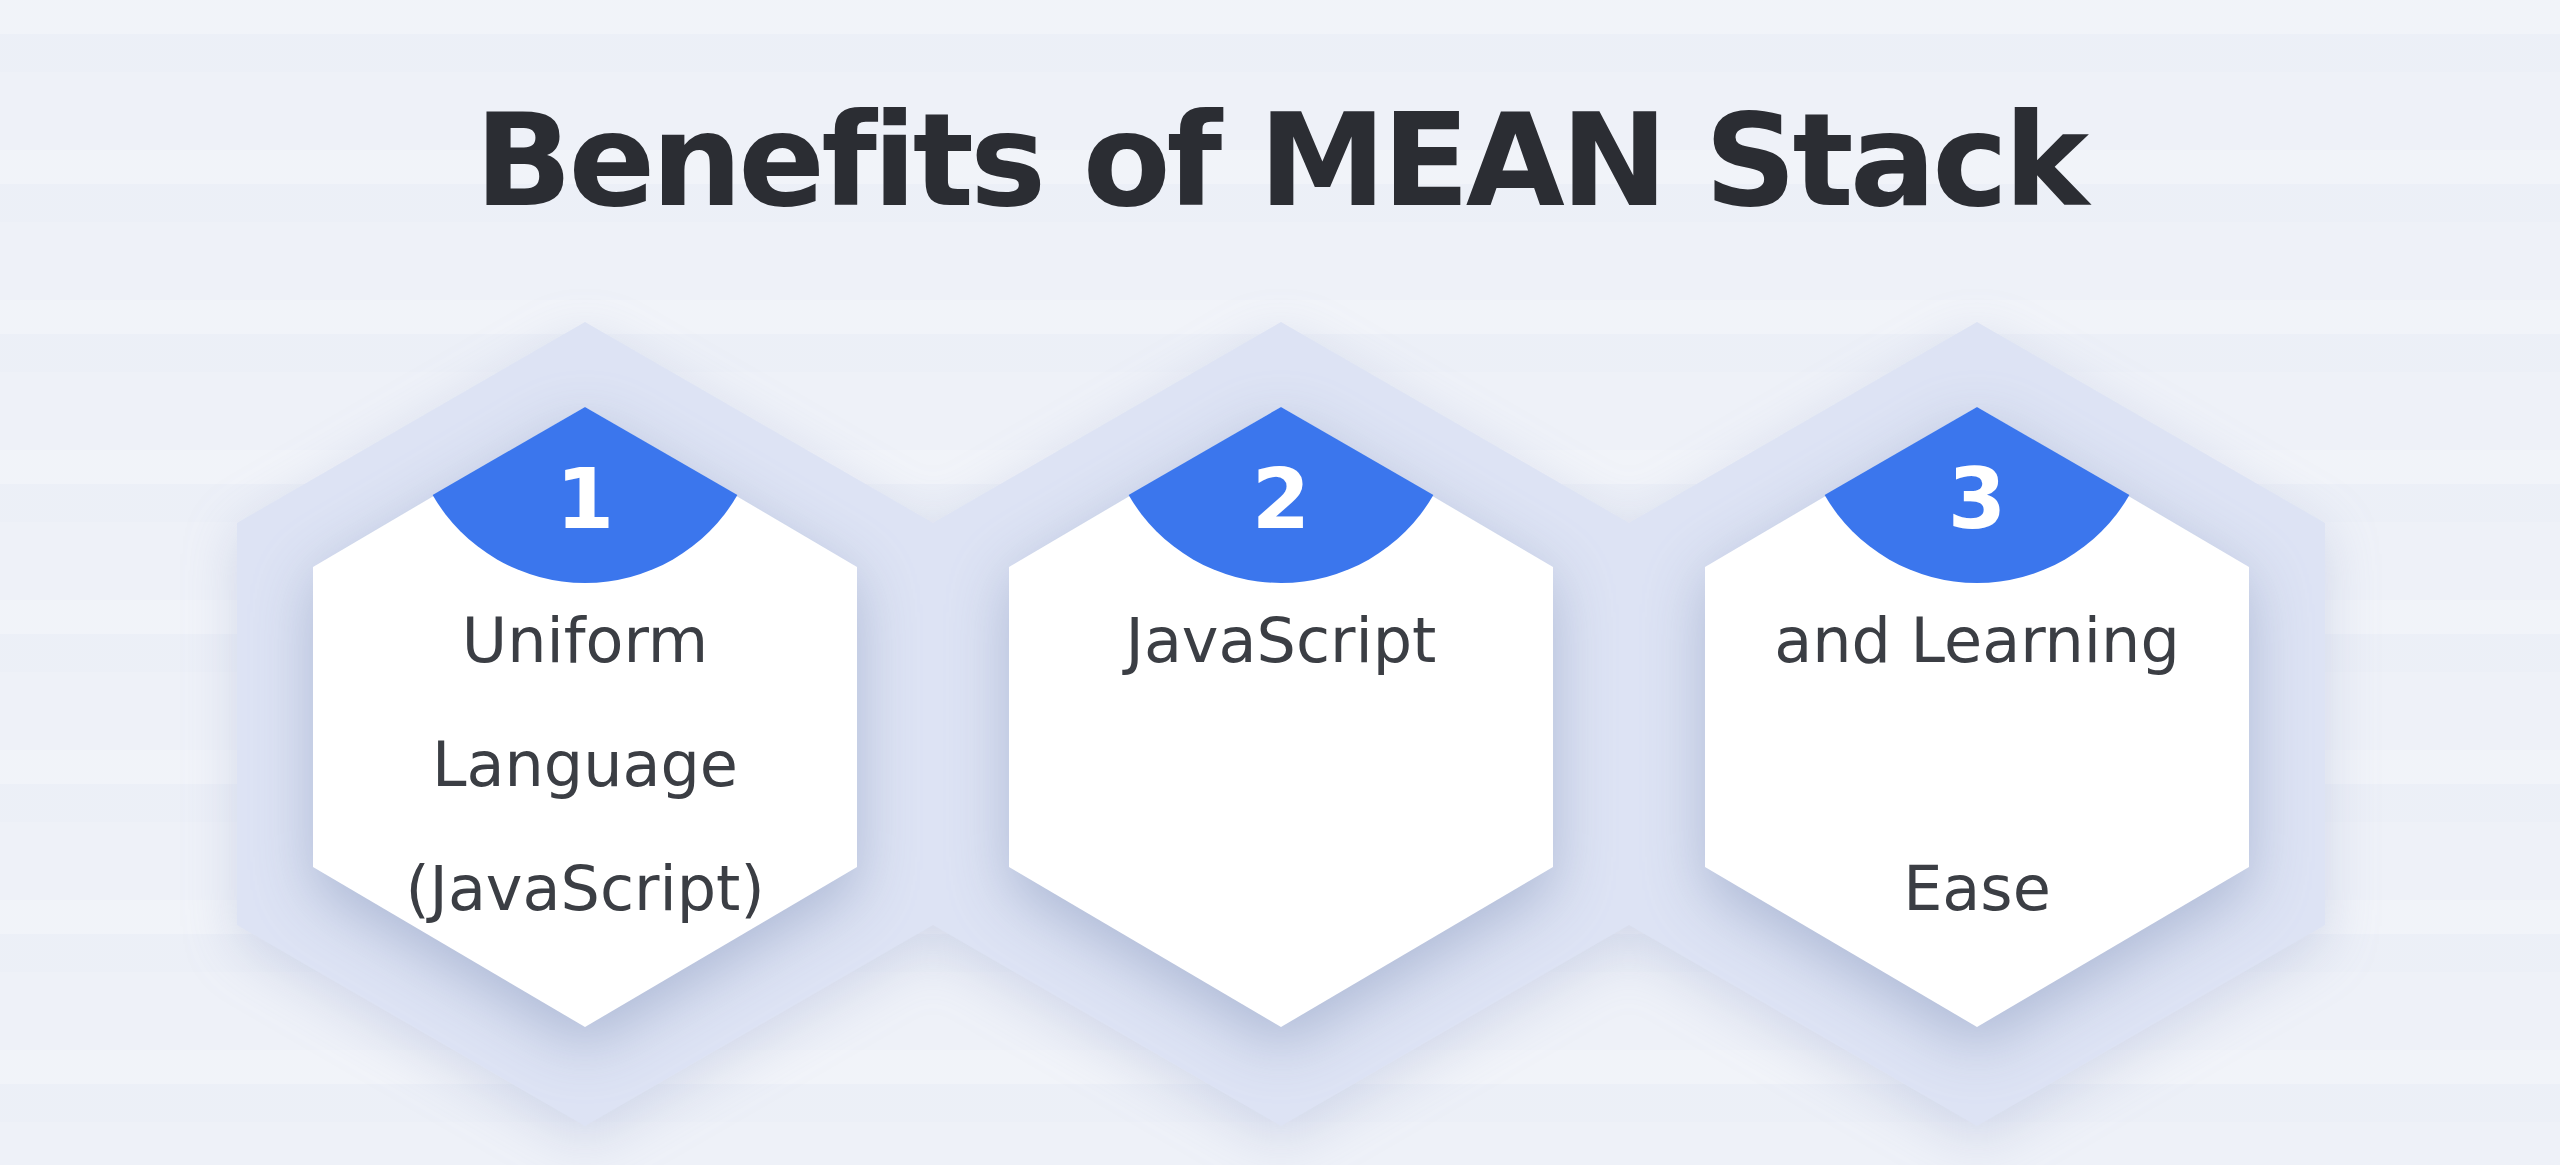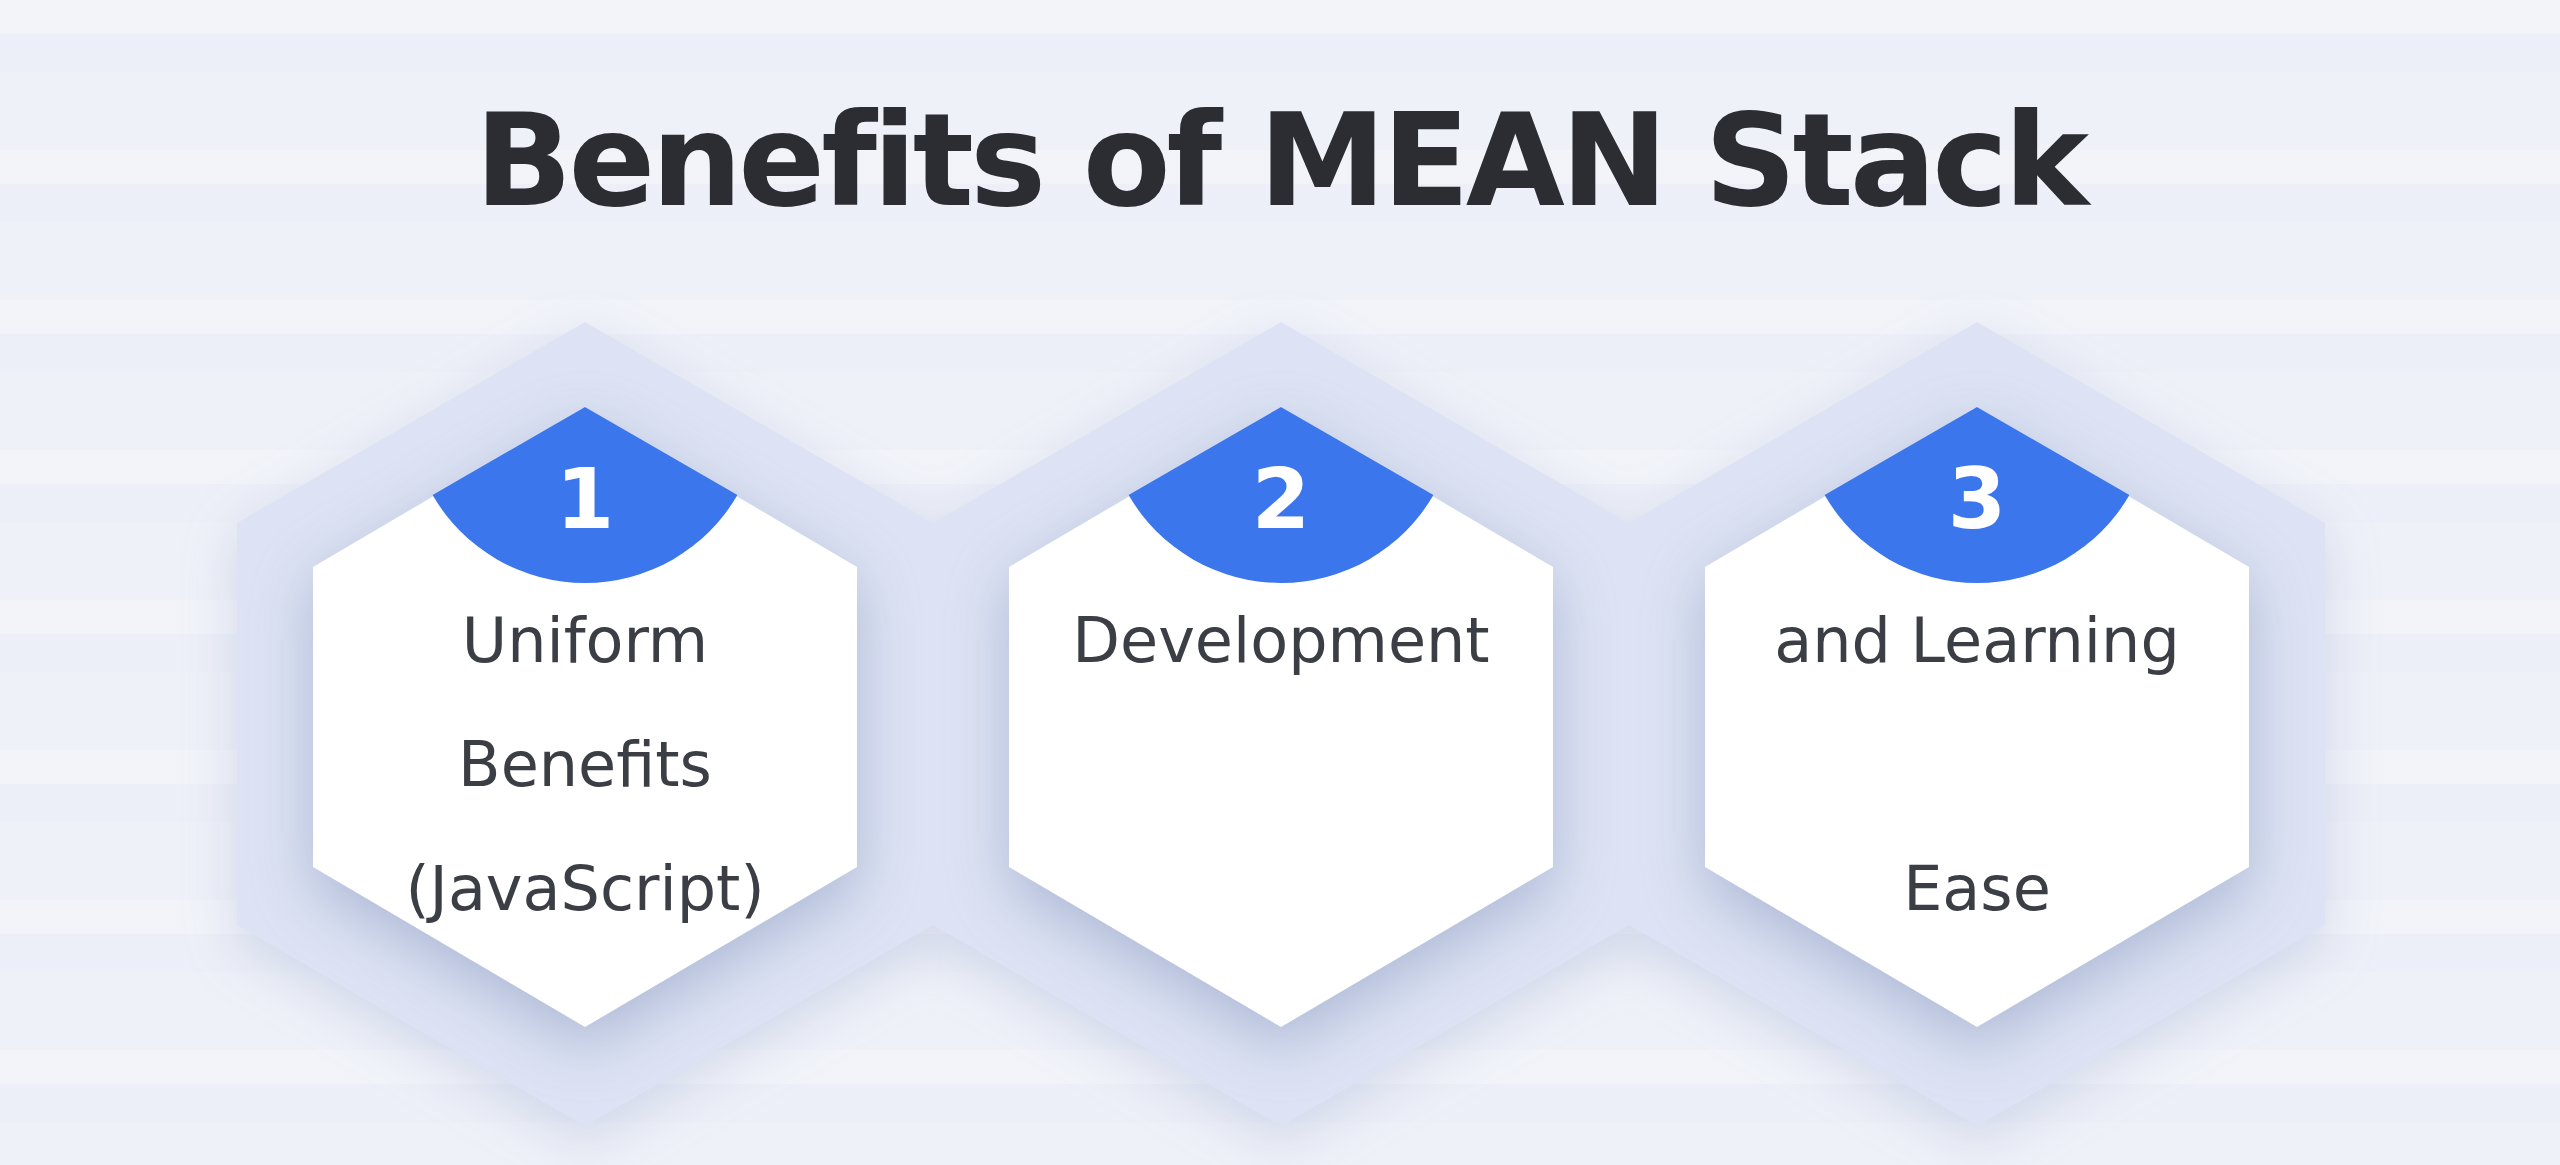--- a/index.html
+++ b/index.html
@@ -146,37 +146,37 @@
       <div class="white-hex"></div>
     </div>
     <div class="fan">
       <svg width="352" height="180" viewBox="0 0 352 180">
         <path d="M176 0 L23.6 88 A176 176 0 0 0 328.4 88 Z" class="fan-path" fill="#3b76ed"></path>
       </svg>
       <div class="fan-number">1</div>
     </div>
     <div class="card-label">
         <div class="line">Uniform</div>
-        <div class="line">Benefits</div>
+        <div class="line">Language</div>
         <div class="line">(JavaScript)</div>
       </div>
   </div>
 
   <div class="card" style="left:1281px">
     <div class="white-wrap">
       <div class="white-hex"></div>
     </div>
     <div class="fan">
       <svg width="352" height="180" viewBox="0 0 352 180">
         <path d="M176 0 L23.6 88 A176 176 0 0 0 328.4 88 Z" class="fan-path" fill="#3b76ed"></path>
       </svg>
       <div class="fan-number">2</div>
     </div>
     <div class="card-label">
-        <div class="line">Development</div>
+        <div class="line">JavaScript</div>
       </div>
   </div>
 
   <div class="card" style="left:1977px">
     <div class="white-wrap">
       <div class="white-hex"></div>
     </div>
     <div class="fan">
       <svg width="352" height="180" viewBox="0 0 352 180">
         <path d="M176 0 L23.6 88 A176 176 0 0 0 328.4 88 Z" class="fan-path" fill="#3b76ed"></path>

